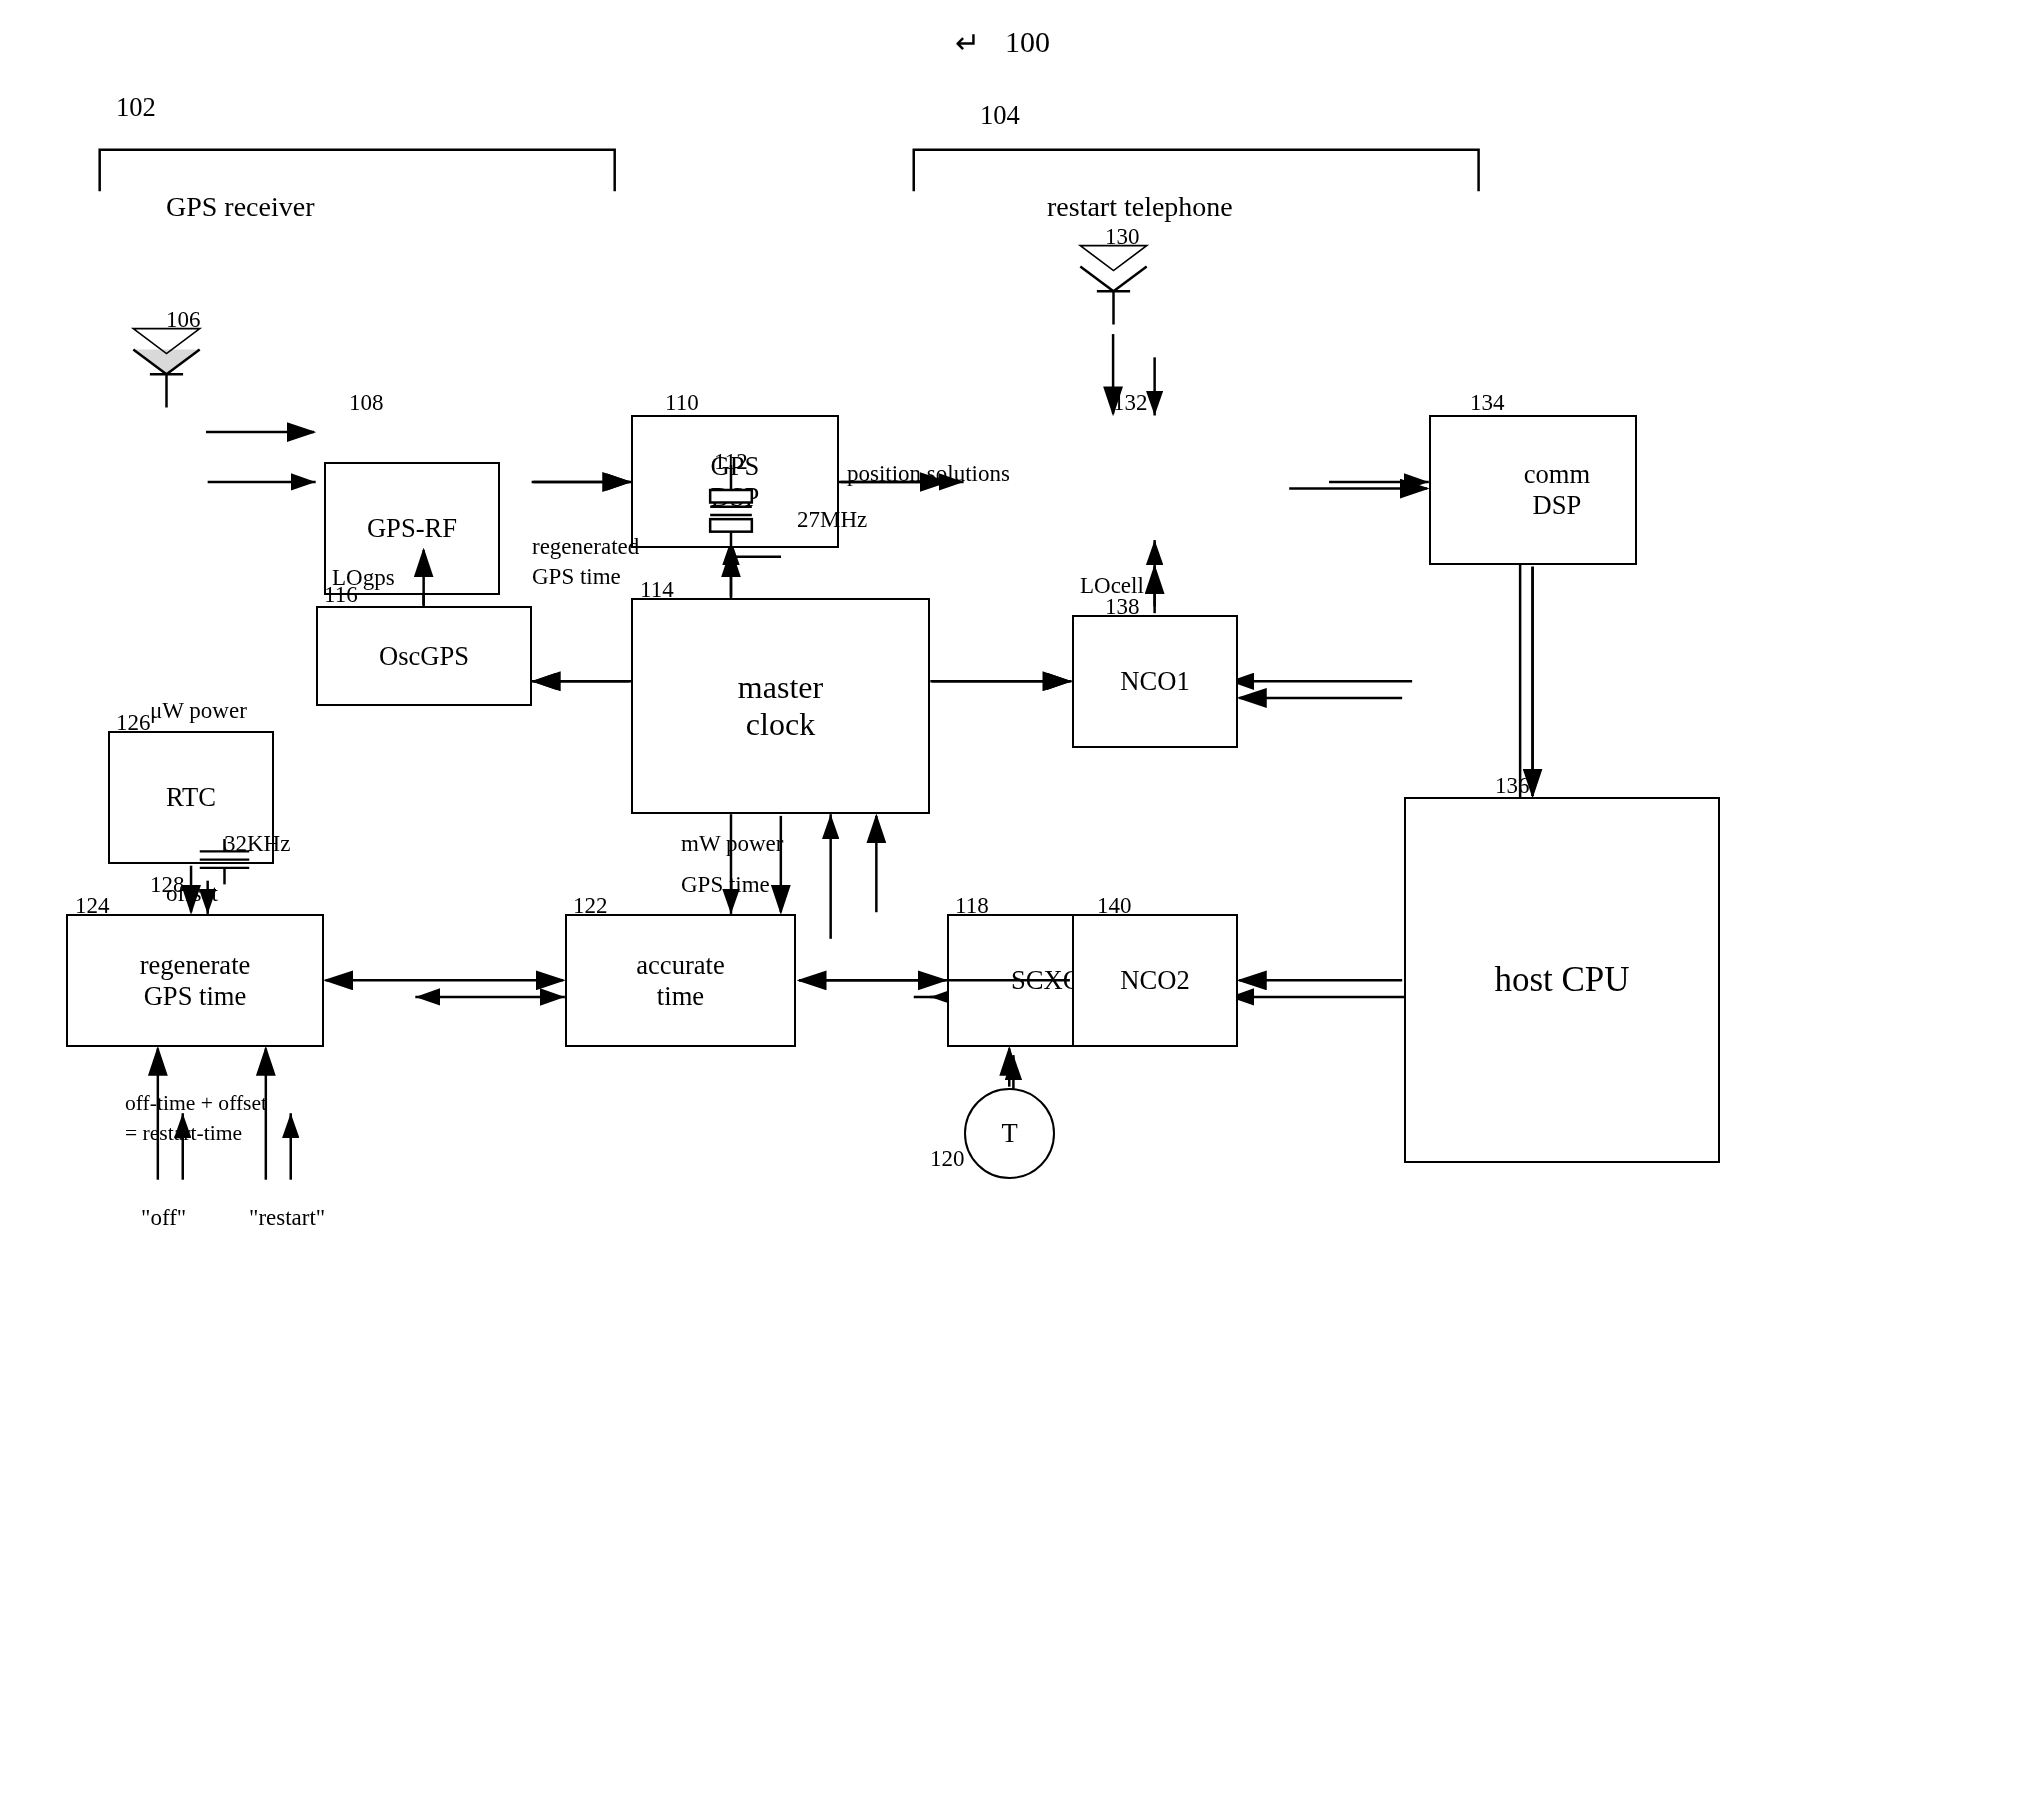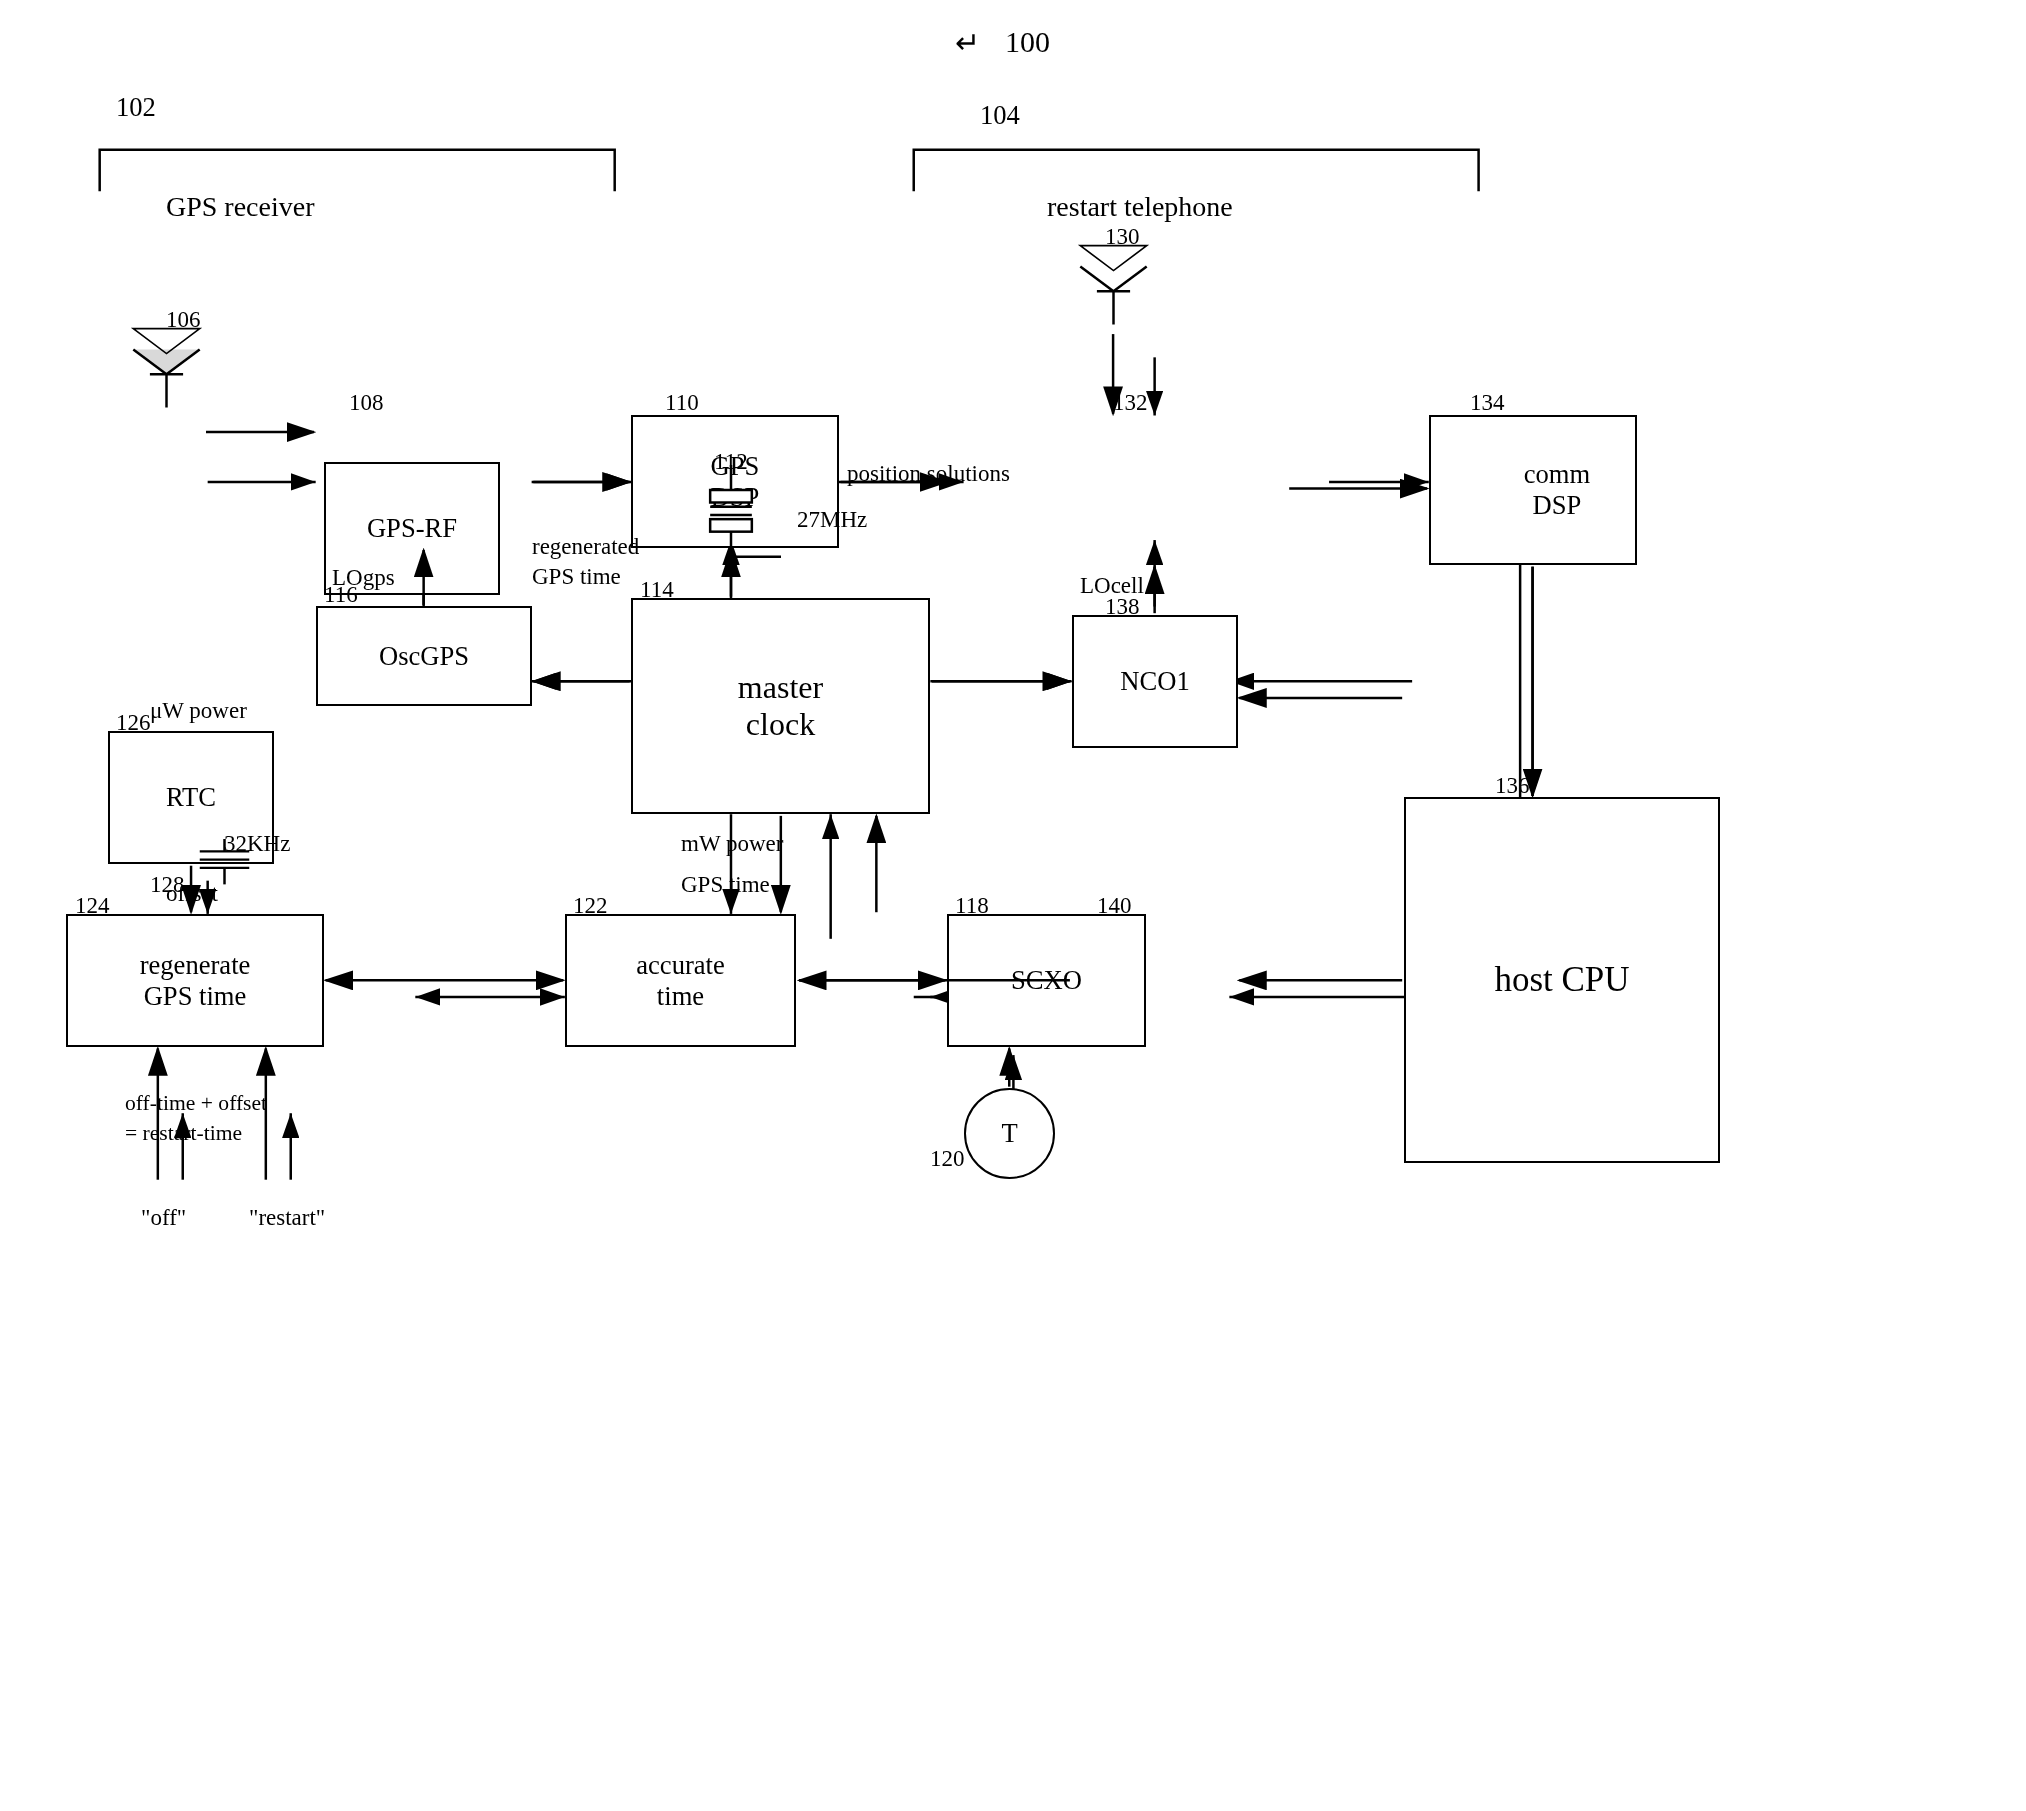--- a/index.html
+++ b/index.html
@@ -249,20 +249,23 @@
   <div class="box" style="left:1072px; top:615px; width:166px; height:133px;">
     <span>NCO1</span>
   </div>
   <div style="position:absolute; top:594px; left:1105px; font-size:23px;">138</div>
 
   <div class="box box-large" style="left:1404px; top:797px; width:316px; height:366px;">
     <span style="font-size:35px;">host CPU</span>
   </div>
   <div style="position:absolute; top:773px; left:1495px; font-size:23px;">136</div>
 
+  <div class="box" style="left:1072px; top:914px; width:166px; height:133px;">
+    <span>NCO2</span>
+  </div>
   <div style="position:absolute; top:893px; left:1097px; font-size:23px;">140</div>
 
   <svg style="position:absolute; top:0; left:0; width:2026px; height:1812px; pointer-events:none;" viewBox="0 0 2439 2181" width="2026" height="1812">
     <defs>
       <marker id="arr" markerWidth="12" markerHeight="8" refX="11" refY="4" orient="auto">
         <polygon points="0 0, 12 4, 0 8" fill="#000"></polygon>
       </marker>
       <marker id="arr-back" markerWidth="12" markerHeight="8" refX="1" refY="4" orient="auto">
         <polygon points="12 0, 0 4, 12 8" fill="#000"></polygon>
       </marker>

